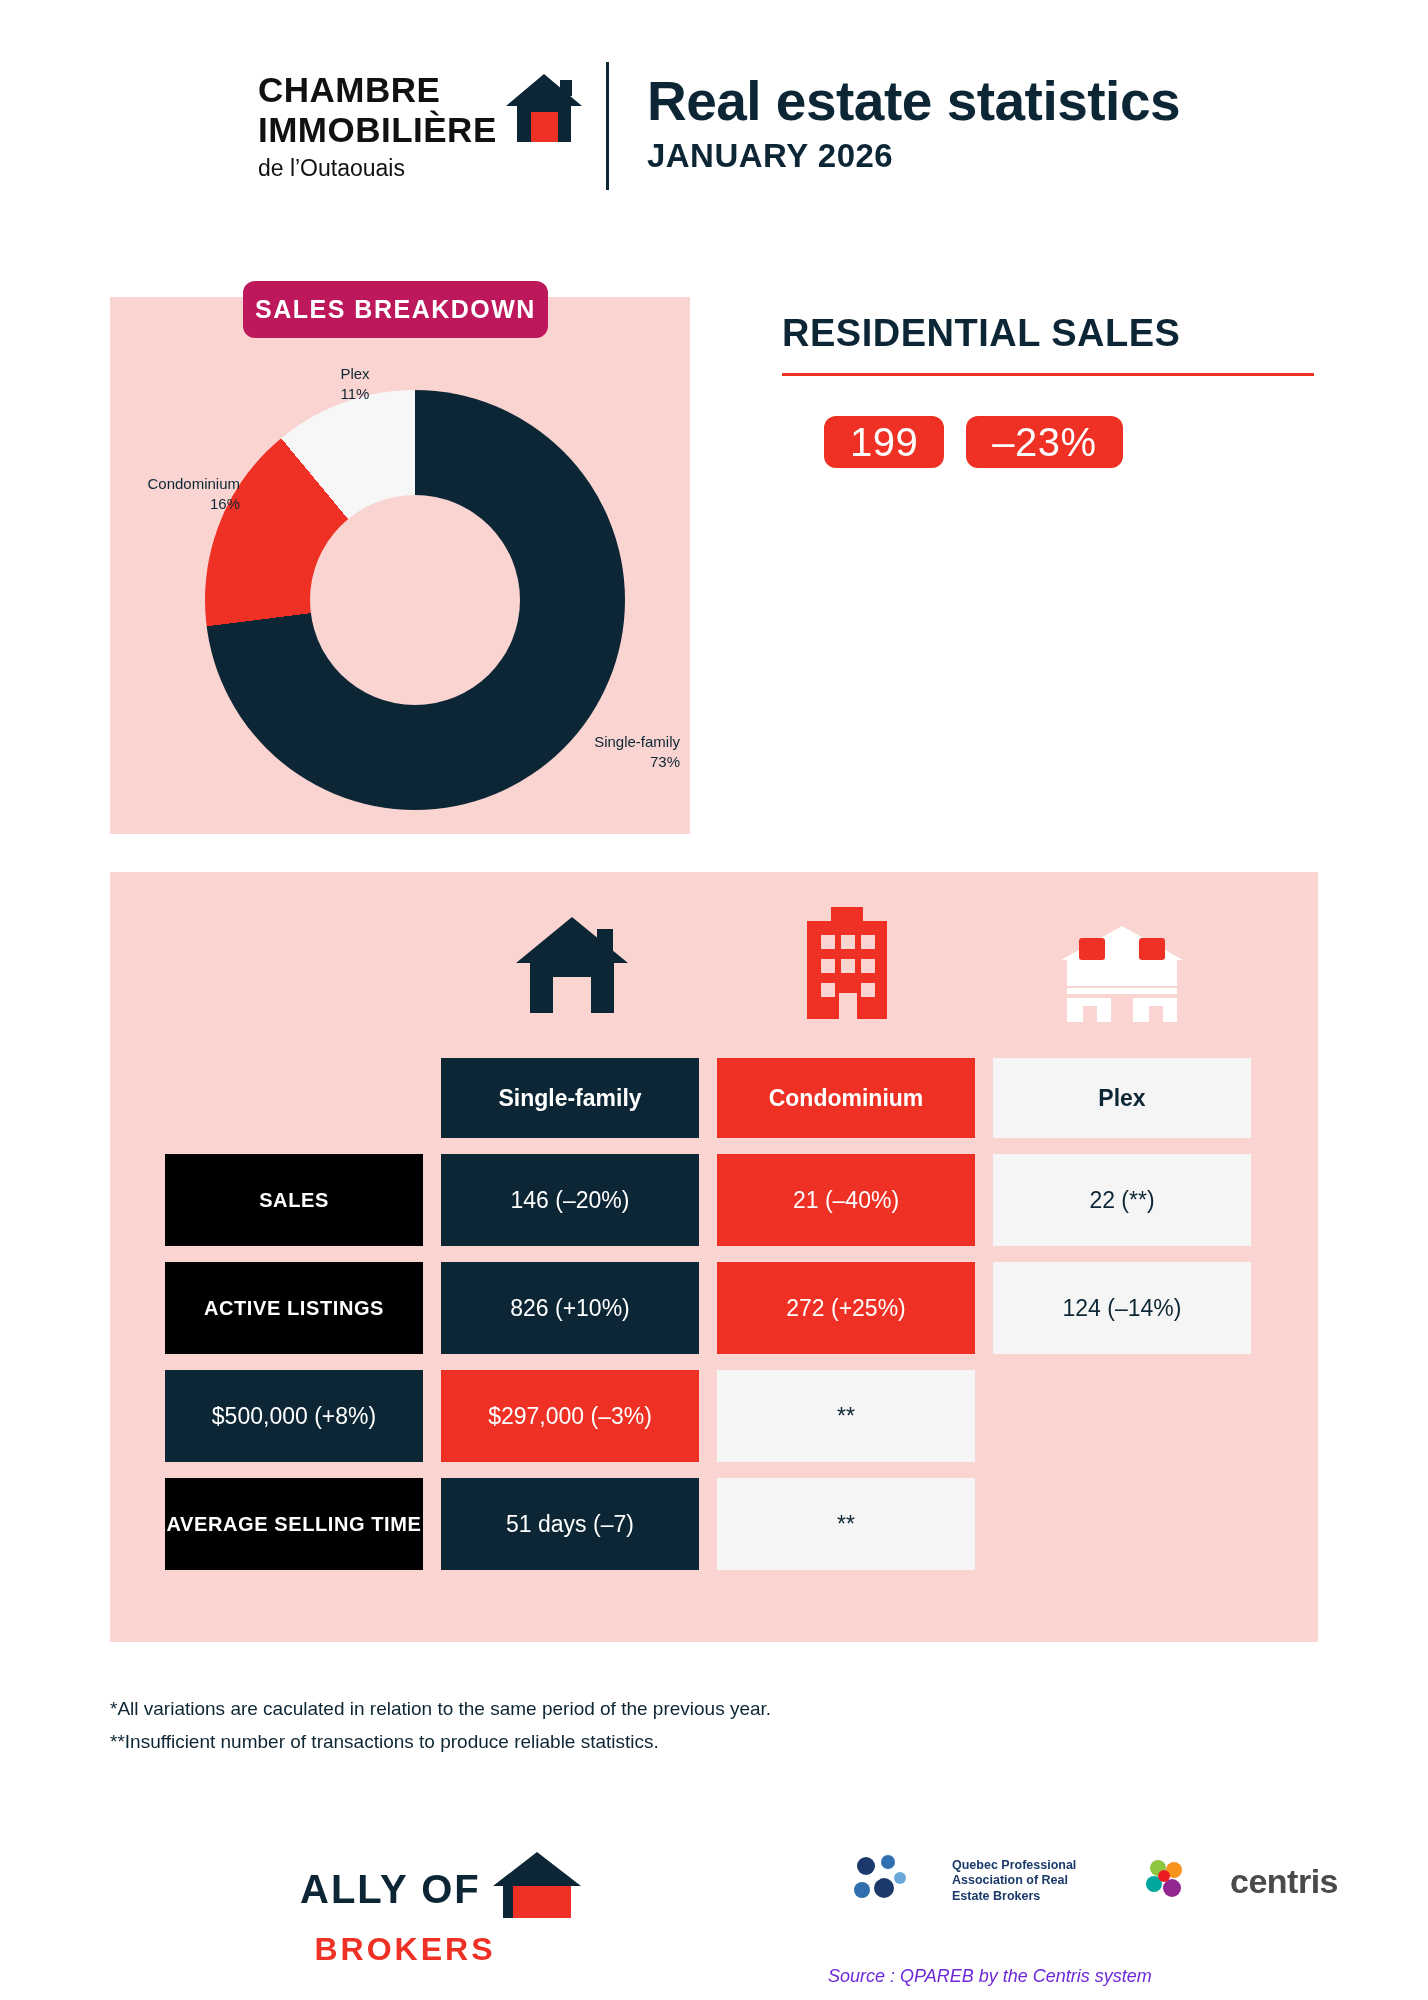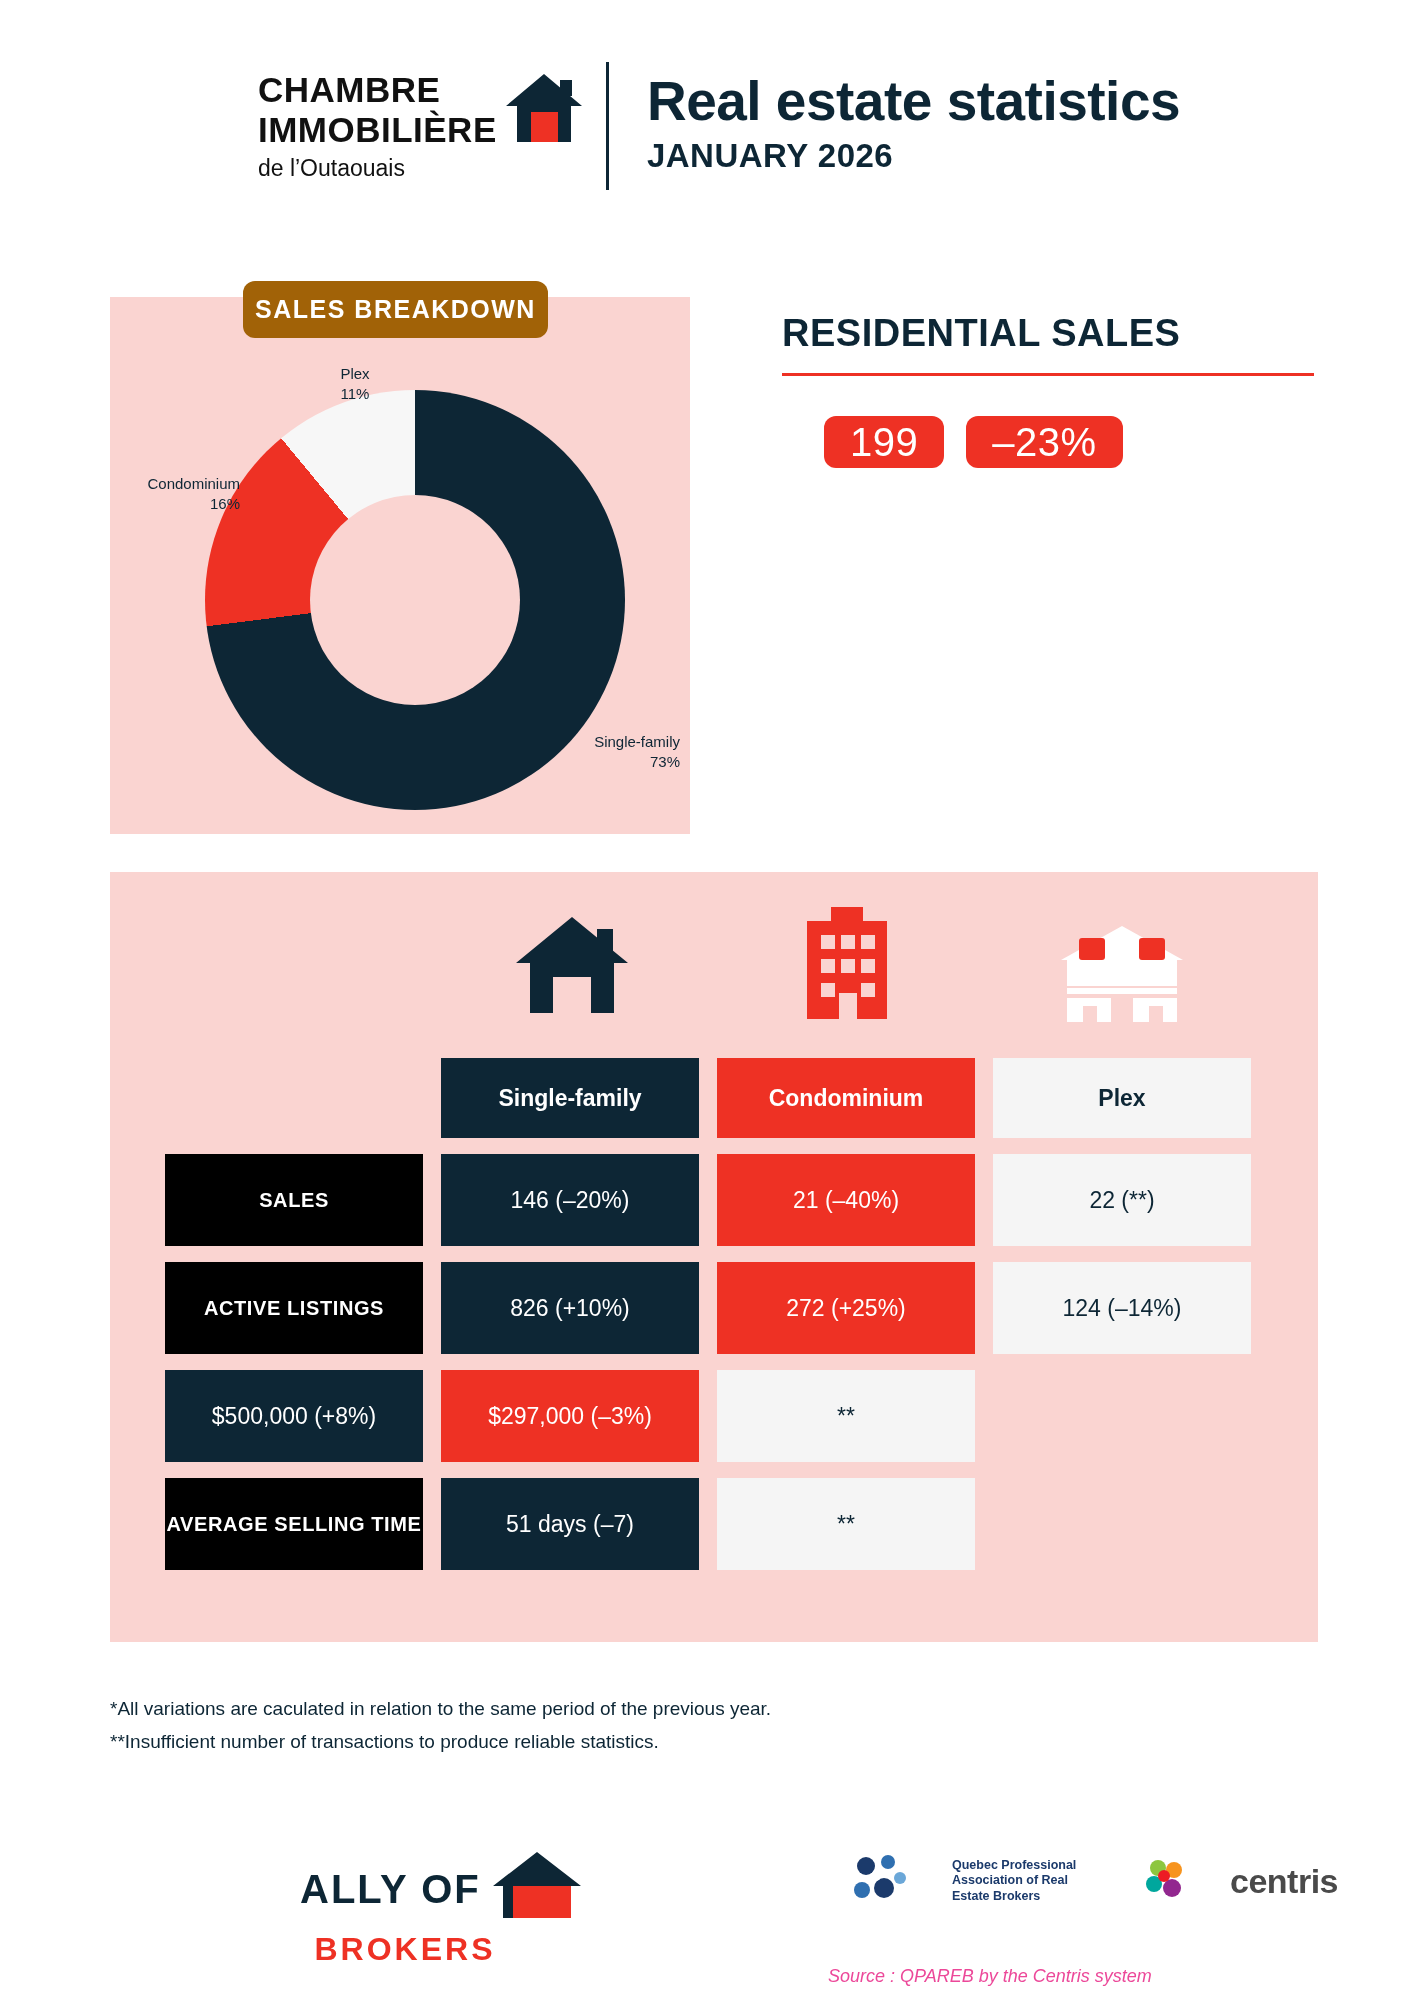--- a/index.html
+++ b/index.html
@@ -80,21 +80,21 @@
     width: 580px;
     height: 537px;
     background: #fad4d1;
   }
   .breakdown-badge {
     position: absolute;
     left: 243px;
     top: 281px;
     width: 305px;
     height: 57px;
-    background: #a16207;
+    background: #be185d;
     border-radius: 12px;
     display: flex;
     align-items: center;
     justify-content: center;
     color: #ffffff;
     font-weight: bold;
     font-size: 25px;
     letter-spacing: 1.5px;
     z-index: 4;
     text-align: right;
@@ -268,21 +268,21 @@
     font-weight: bold;
     color: #4a4a4a;
     letter-spacing: -0.5px;
   }
   .source {
     position: absolute;
     left: 828px;
     top: 126px;
     font-size: 18px;
     font-style: italic;
-    color: #ec4899;
+    color: #6d28d9;
   }
 </style>
 </head>
 <body>
 
 <div class="header">
   <div class="logo-block">
     <div class="logo-row">
       <div>
         <div class="logo-words">CHAMBRE</div>

